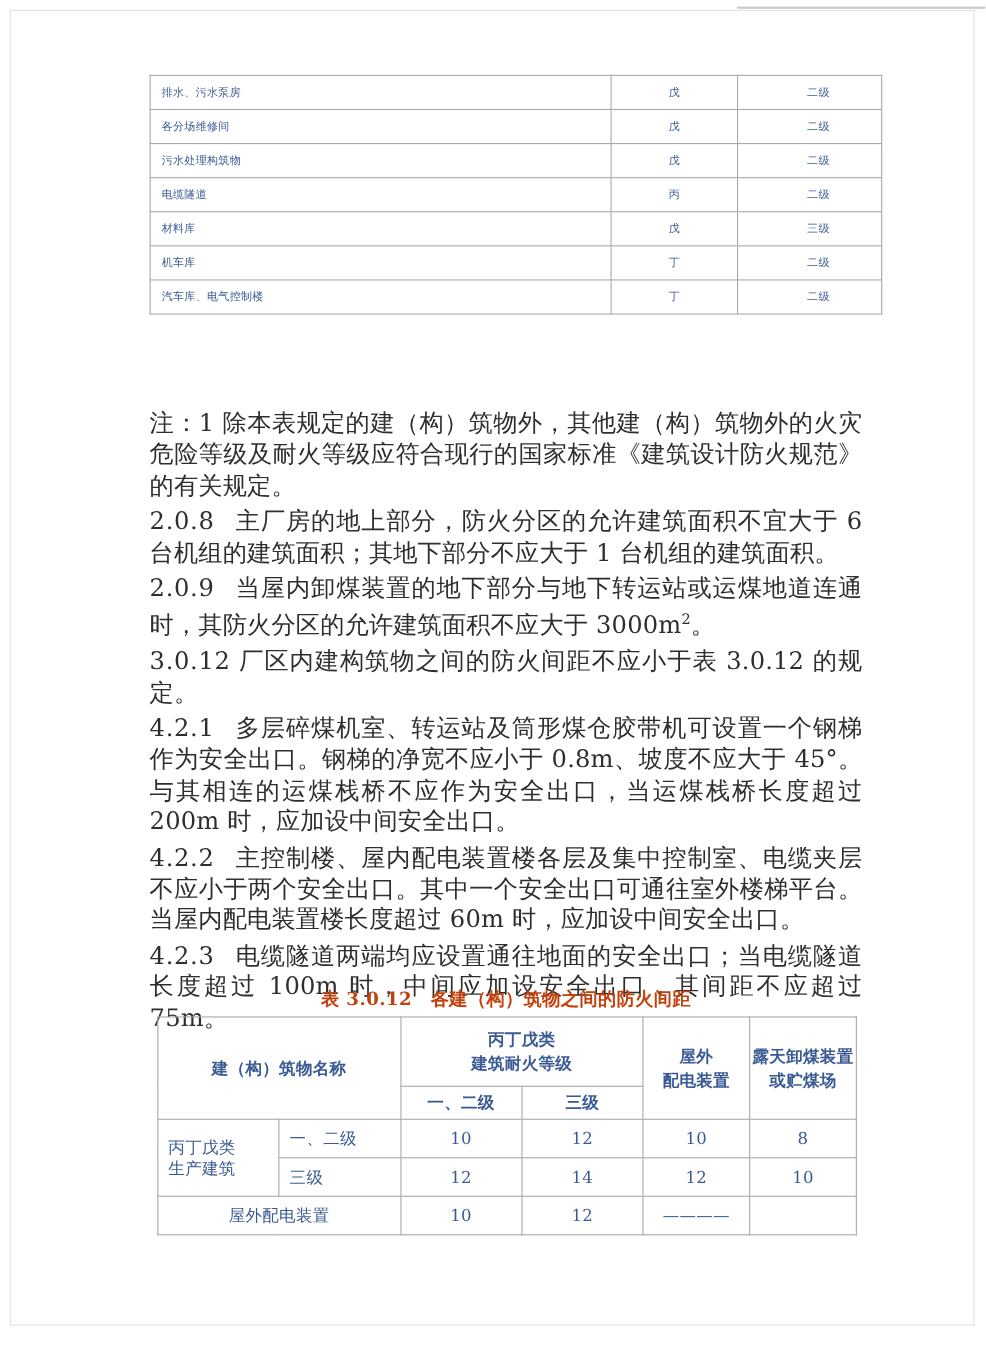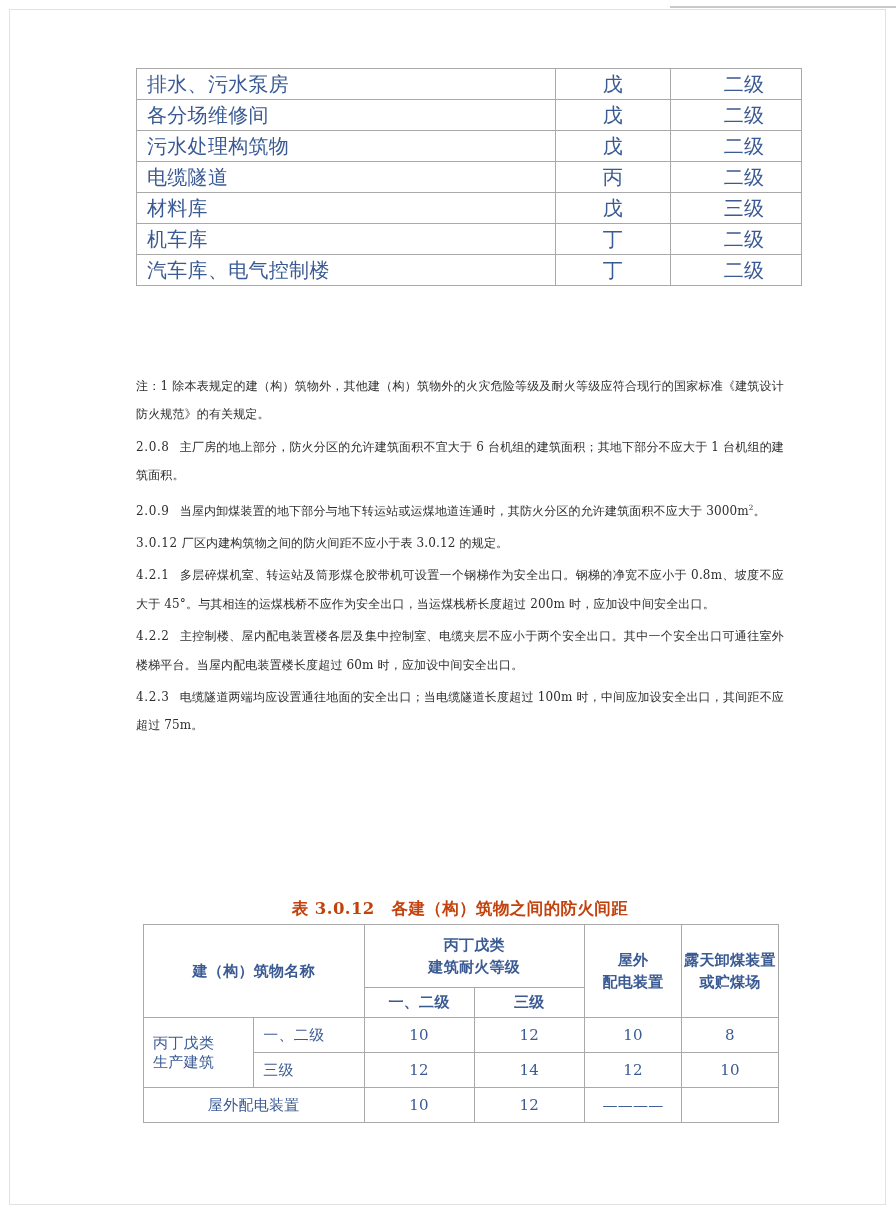--- a/index.html
+++ b/index.html
@@ -60,40 +60,40 @@
     top: 58px;
     width: 636px;
     border-top: 1.6px solid #6f6f6f;
     border-bottom: 1.6px solid #6f6f6f;
     border-left: 1.2px solid #7d7d7d;
     border-right: 1.2px solid #7d7d7d;
   }
   #table-hazard td {
     border: 0.9px solid #a9a9a9;
     height: 30px;
-    font-size: 20px;
+    font-size: 10px;
     font-family: "DejaVu Serif", "Liberation Serif", serif;
     padding: 0 0 0 10px;
     vertical-align: middle;
     letter-spacing: 0.3px;
   }
   #table-hazard td.c-name  { width: 408px; text-align: left; }
   #table-hazard td.c-class { width: 114px; text-align: center; padding-left: 0; }
   #table-hazard td.c-grade { width: 114px; text-align: center; padding-left: 16px; }
 
   
   #prose {
     position: absolute;
     left: 126px;
     top: 362px;
     width: 648px;
     color: #2e2e2e;
   }
   .para {
-    font-size: 12px;
+    font-size: 22px;
     line-height: 28.4px;
     text-align: justify;
     text-justify: inter-ideograph;
     margin: 0;
     letter-spacing: 0.15px;
   }
   .note-1 { text-indent: 0; }
   .note-2 { text-indent: 2.1em; }
   .clause { margin-top: 4px; }
   .num { letter-spacing: 0.6px; }

